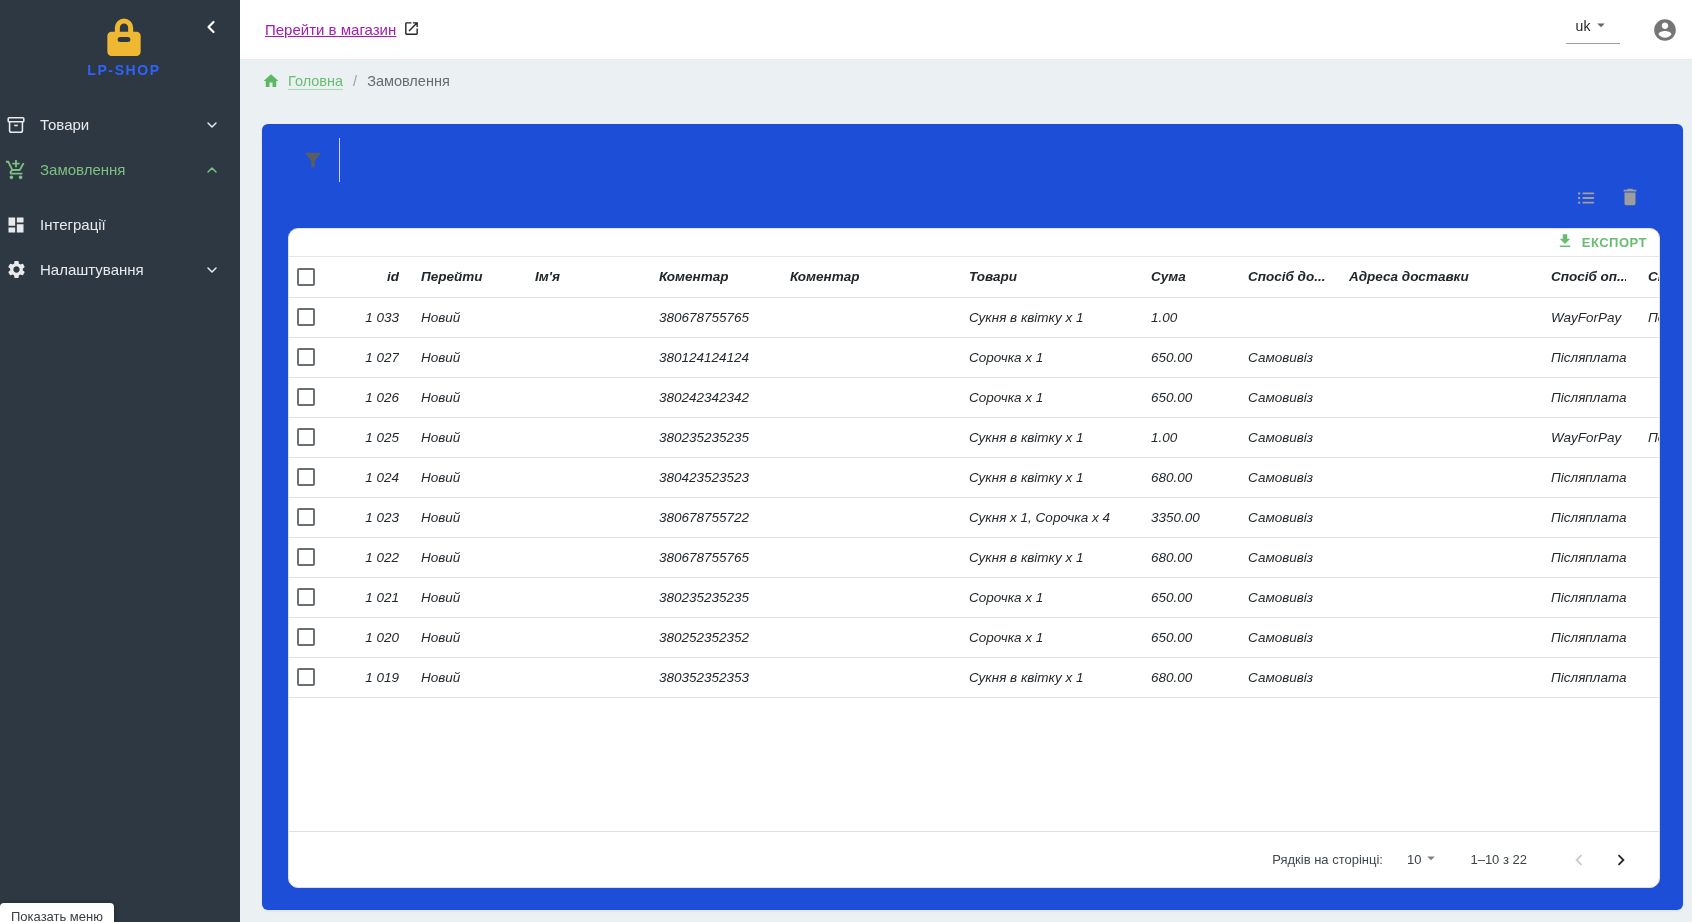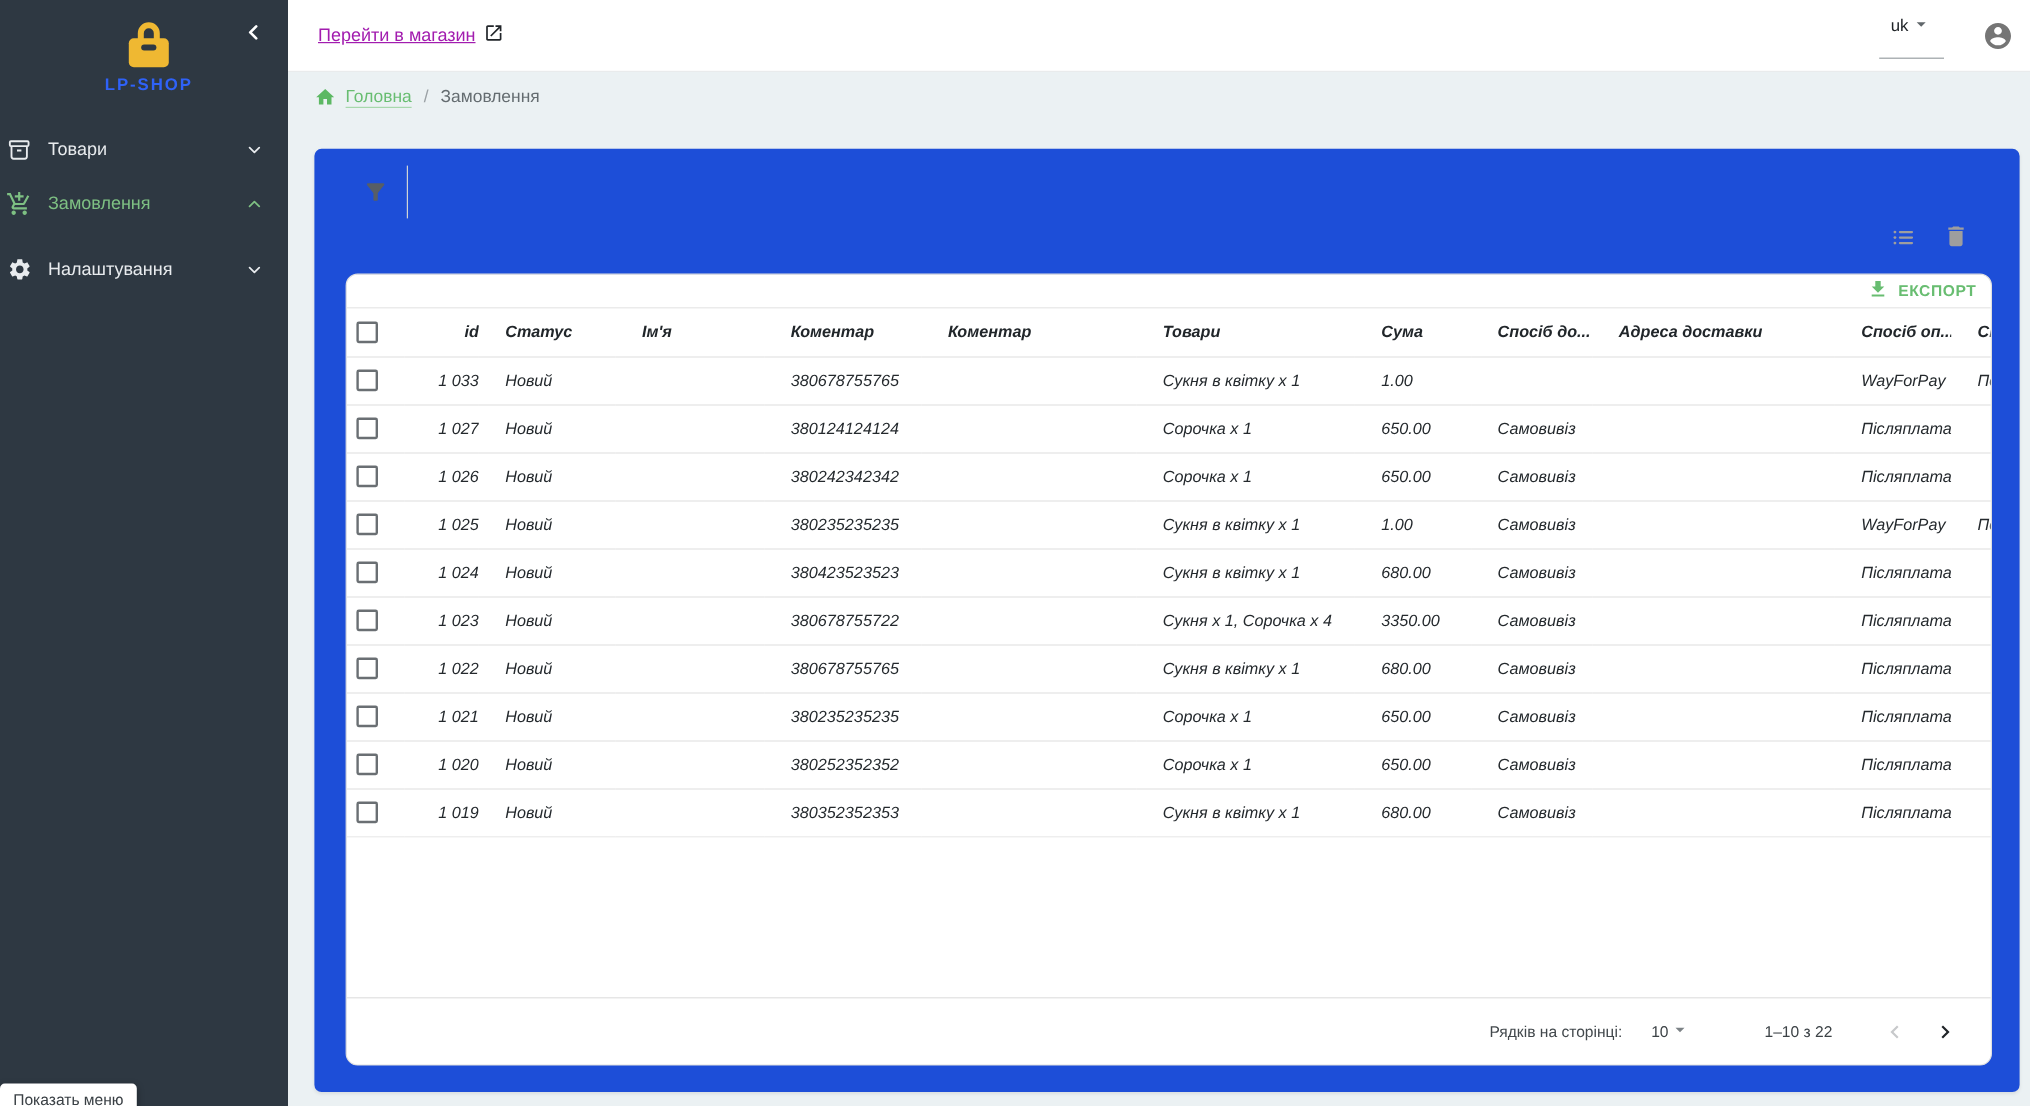--- a/index.html
+++ b/index.html
@@ -55,21 +55,21 @@
     position:absolute; left:240px; top:0; width:1452px; height:60px;
     background:#ffffff; border-bottom:1px solid #e9ebec;
     display:flex; align-items:center;
   }
   .store-link {
     margin-left:25px; display:flex; align-items:center; gap:7px;
     color:#a21caf; font-size:15px; text-decoration:underline; cursor:pointer;
   }
   .topbar-right { margin-left:auto; display:flex; align-items:center; }
   .lang-select {
-    width:54px; border-bottom:1px solid #9aa0a4; padding-bottom:16px;
+    width:54px; border-bottom:1px solid #9aa0a4; padding-bottom:6px;
     display:flex; align-items:center; justify-content:center; gap:2px;
     font-size:14px; color:#212529; cursor:pointer; margin-right:32px;
   }
   .avatar-btn { width:26px; height:26px; margin-right:14px; cursor:pointer; }
 
   
   .breadcrumb {
     position:absolute; left:262px; top:72px; display:flex; align-items:center;
     font-size:14.5px;
   }
@@ -119,21 +119,21 @@
     display:inline-block; width:18px; height:18px; border:2px solid #6a6f73;
     border-radius:2px; background:#fff; cursor:pointer; vertical-align:middle;
   }
   .tfoot {
     flex:0 0 56px; border-top:1px solid #e0e0e0;
     display:flex; align-items:center; justify-content:flex-end;
     font-size:13px; color:#3c4246; padding-right:24px;
   }
   .rpp-label { color:#42484c; }
   .rpp-select { display:flex; align-items:center; margin-left:24px; cursor:pointer; gap:1px; }
-  .range-text { margin-left:61px; }
+  .range-text { margin-left:30px; }
   .page-btn { margin-left:38px; width:28px; height:28px; display:flex; align-items:center; justify-content:center; cursor:pointer; }
   .page-btn.next { margin-left:14px; }
 </style>
 </head>
 <body>
 
 <aside class="sidebar">
   <div class="collapse-btn">
     <span>
       <svg width="20" height="20" viewBox="0 0 24 24">
@@ -180,20 +180,28 @@
       <span class="nav-chevron">
         <svg width="16" height="16" viewBox="0 0 24 24">
             <path d="M6 15l6-6 6 6" fill="none" stroke="#7ec083" stroke-width="2.2" stroke-linecap="round" stroke-linejoin="round"></path>
           </svg>
       </span>
     </div>
 
 
     <div class="nav-gap"></div>
 
+    <div class="nav-item">
+      <span class="nav-icon">
+        <svg width="20" height="20" viewBox="0 0 24 24" fill="#e8ebee">
+            <path d="M3 13h8V3H3v10zm0 8h8v-6H3v6zm10 0h8V11h-8v10zm0-18v6h8V3h-8z"></path>
+          </svg>
+      </span>
+      <span class="nav-label">Інтеграції</span>
+    </div>
 
     <div class="nav-item">
       <span class="nav-icon">
         <svg width="21" height="21" viewBox="0 0 24 24" fill="#e8ebee">
             <path d="M19.14 12.94c.04-.3.06-.61.06-.94 0-.32-.02-.64-.07-.94l2.03-1.58c.18-.14.23-.41.12-.61l-1.92-3.32c-.12-.22-.37-.29-.59-.22l-2.39.96c-.5-.38-1.03-.7-1.62-.94l-.36-2.54c-.04-.24-.24-.41-.48-.41h-3.84c-.24 0-.43.17-.47.41l-.36 2.54c-.59.24-1.13.57-1.62.94l-2.39-.96c-.22-.08-.47 0-.59.22L2.74 8.87c-.12.21-.08.47.12.61l2.03 1.58c-.05.3-.09.63-.09.94s.02.64.07.94l-2.03 1.58c-.18.14-.23.41-.12.61l1.92 3.32c.12.22.37.29.59.22l2.39-.96c.5.38 1.03.7 1.62.94l.36 2.54c.05.24.24.41.48.41h3.84c.24 0 .44-.17.47-.41l.36-2.54c.59-.24 1.13-.56 1.62-.94l2.39.96c.22.08.47 0 .59-.22l1.92-3.32c.12-.22.07-.47-.12-.61l-2.01-1.58zM12 15.6c-1.98 0-3.6-1.62-3.6-3.6s1.62-3.6 3.6-3.6 3.6 1.62 3.6 3.6-1.62 3.6-3.6 3.6z"></path>
           </svg>
       </span>
       <span class="nav-label">Налаштування</span>
       <span class="nav-chevron">
         <svg width="16" height="16" viewBox="0 0 24 24">
@@ -295,21 +303,21 @@
             <col style="width: 97px;">
             <col style="width: 101px;">
             <col style="width: 202px;">
             <col style="width: 97px;">
             <col style="width: 120px;">
           </colgroup>
         <thead>
             <tr>
               <th class="col-cb"><span class="cb"></span></th>
               <th class="col-id">id</th>
-              <th>Статус</th>
+              <th>Перейти</th>
               <th>Ім'я</th>
               <th>Коментар</th>
               <th>Коментар</th>
               <th>Товари</th>
               <th>Сума</th>
               <th>Спосіб до...</th>
               <th>Адреса доставки</th>
               <th>Спосіб оп...</th>
               <th>Ст</th>
             </tr>

